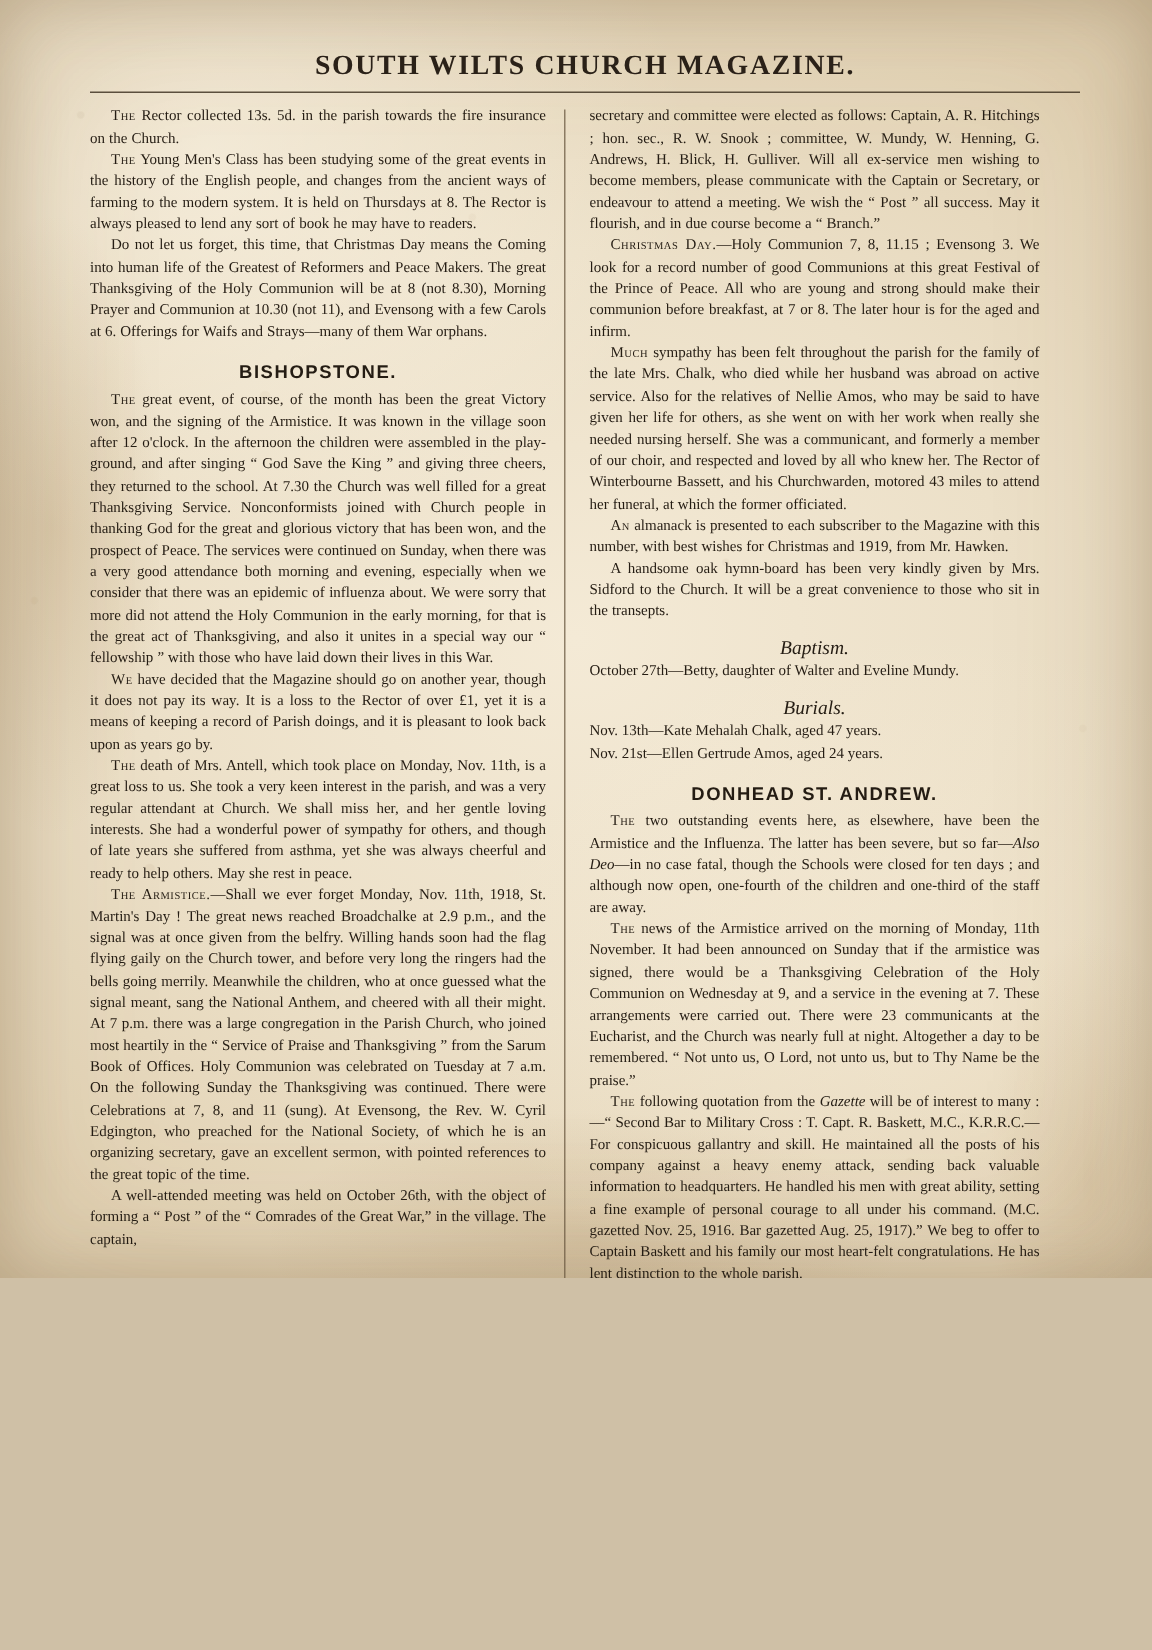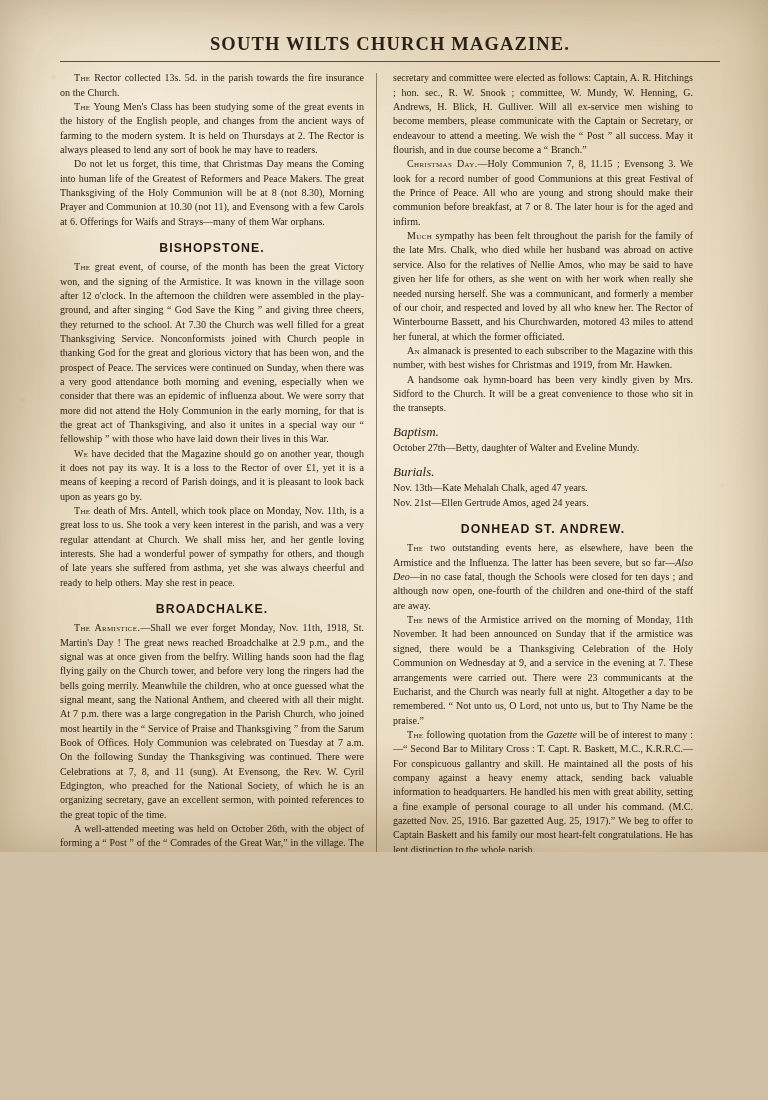--- a/index.html
+++ b/index.html
@@ -150,20 +150,21 @@
     text-align: center;
     color: #241c13;
     margin: 12px 0 5px 0;
     line-height: 1.15;
   }
   h3.sub-head {
     font-family: "Liberation Serif", "DejaVu Serif", serif;
     font-style: italic;
     font-weight: normal;
     font-size: 13px;
+    text-align: center;
     color: #241c13;
     margin: 8px 0 2px 0;
     line-height: 1.2;
   }
   p.register {
     margin: 0;
     text-indent: 0;
     padding-left: 22px;
     text-indent: -22px;
     text-align: left;
@@ -188,39 +189,38 @@
     <div class="masthead-rule"></div>
 
     <div class="columns">
 
       <div class="col col-left">
 
         <p class="para">
           <span class="sc">The</span><span> Rector collected 13s. 5d. in the parish towards the fire insurance on the Church.</span>
         </p>
         <p class="para">
-          <span class="sc">The</span><span> Young Men's Class has been studying some of the great events in the history of the English people, and changes from the ancient ways of farming to the modern system. It is held on Thursdays at 2. The Rector is always pleased to lend any sort of book he may have to readers.</span>
+          <span class="sc">The</span><span> Young Men's Class has been studying some of the great events in the history of the English people, and changes from the ancient ways of farming to the modern system. It is held on Thursdays at 8. The Rector is always pleased to lend any sort of book he may have to readers.</span>
         </p>
         <p class="para">
           <span>Do not let us forget, this time, that Christmas Day means the Coming into human life of the Greatest of Reformers and Peace Makers. The great Thanksgiving of the Holy Communion will be at 8 (not 8.30), Morning Prayer and Communion at 10.30 (not 11), and Evensong with a few Carols at 6. Offerings for Waifs and Strays—many of them War orphans.</span>
         </p>
 
         <h2 class="section-head">BISHOPSTONE.</h2>
 
         <p class="para">
           <span class="sc">The</span><span> great event, of course, of the month has been the great Victory won, and the signing of the Armistice. It was known in the village soon after 12 o'clock. In the afternoon the children were assembled in the play-ground, and after singing “ God Save the King ” and giving three cheers, they returned to the school. At 7.30 the Church was well filled for a great Thanksgiving Service. Nonconformists joined with Church people in thanking God for the great and glorious victory that has been won, and the prospect of Peace. The services were continued on Sunday, when there was a very good attendance both morning and evening, especially when we consider that there was an epidemic of influenza about. We were sorry that more did not attend the Holy Communion in the early morning, for that is the great act of Thanksgiving, and also it unites in a special way our “ fellowship ” with those who have laid down their lives in this War.</span>
         </p>
         <p class="para">
           <span class="sc">We</span><span> have decided that the Magazine should go on another year, though it does not pay its way. It is a loss to the Rector of over £1, yet it is a means of keeping a record of Parish doings, and it is pleasant to look back upon as years go by.</span>
         </p>
         <p class="para">
           <span class="sc">The</span><span> death of Mrs. Antell, which took place on Monday, Nov. 11th, is a great loss to us. She took a very keen interest in the parish, and was a very regular attendant at Church. We shall miss her, and her gentle loving interests. She had a wonderful power of sympathy for others, and though of late years she suffered from asthma, yet she was always cheerful and ready to help others. May she rest in peace.</span>
         </p>
 
-        <h2 class="section-head">BROADCHALKE.</h2>
 
         <p class="para">
           <span class="sc">The Armistice.</span><span>—Shall we ever forget Monday, Nov. 11th, 1918, St. Martin's Day ! The great news reached Broadchalke at 2.9 p.m., and the signal was at once given from the belfry. Willing hands soon had the flag flying gaily on the Church tower, and before very long the ringers had the bells going merrily. Meanwhile the children, who at once guessed what the signal meant, sang the National Anthem, and cheered with all their might. At 7 p.m. there was a large congregation in the Parish Church, who joined most heartily in the “ Service of Praise and Thanksgiving ” from the Sarum Book of Offices. Holy Communion was celebrated on Tuesday at 7 a.m. On the following Sunday the Thanksgiving was continued. There were Celebrations at 7, 8, and 11 (sung). At Evensong, the Rev. W. Cyril Edgington, who preached for the National Society, of which he is an organizing secretary, gave an excellent sermon, with pointed references to the great topic of the time.</span>
         </p>
         <p class="para">
           <span>A well-attended meeting was held on October 26th, with the object of forming a “ Post ” of the “ Comrades of the Great War,” in the village. The captain,</span>
         </p>
 
       </div>
 

